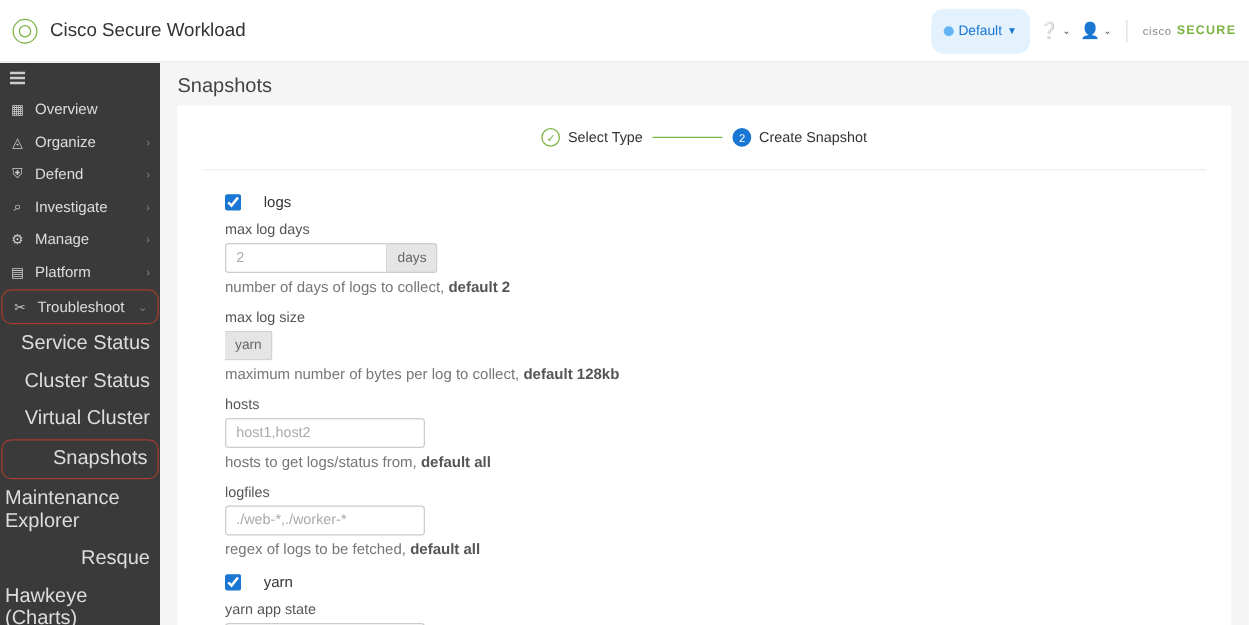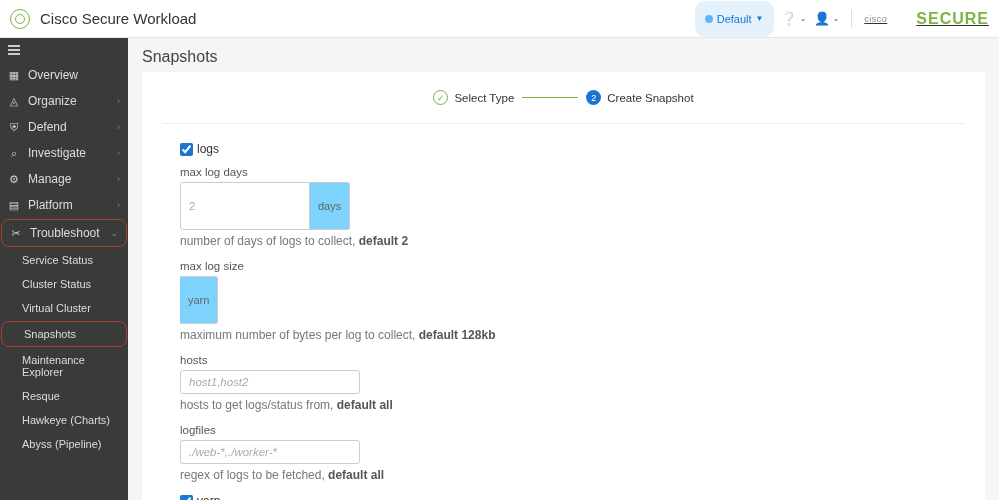--- a/index.html
+++ b/index.html
@@ -1,67 +1,67 @@
 <!DOCTYPE html>
 <html><head>
 <meta charset="utf-8">
 <style>
 * { box-sizing: border-box; margin: 0; padding: 0; }
 body { font-family: Arial, Helvetica, sans-serif; font-size: 12px; color: #333; background: #fff; width: 999px; height: 500px; overflow: hidden; }
 
 
-.topbar { height: 38px; display: flex; align-items: center; padding: 0 10px; border-bottom: 1px solid #e5e5e5; }
+.topbar { height: 50px; display: flex; align-items: center; padding: 0 10px; border-bottom: 1px solid #e5e5e5; }
 .topbar .logo { width: 20px; height: 20px; border: 1.5px solid #7cb342; border-radius: 50%; position: relative; margin-right: 10px; }
 .topbar .logo::after { content: ""; position: absolute; width: 8px; height: 8px; border: 1.5px solid #7cb342; border-radius: 50%; top: 4px; left: 4px; }
 .topbar .title { font-size: 15px; color: #333; }
 .topbar-right { margin-left: auto; display: flex; align-items: center; gap: 8px; }
 .tenant-badge { background: #e3f2fd; border-radius: 10px; padding: 12px 10px; font-size: 11px; color: #1976d2; display: flex; align-items: center; gap: 4px; }
 .tenant-badge::before { content: ""; width: 8px; height: 8px; background: #64b5f6; border-radius: 50%; }
 .icon-btn { color: #555; font-size: 13px; cursor: pointer; display: flex; align-items: center; gap: 2px; }
 .divider-v { width: 1px; height: 18px; background: #ddd; margin: 0 4px; }
-.brand { display: flex; align-items: center; gap: 4px; text-decoration: underline; }
+.brand { display: flex; align-items: center; gap: 4px; }
 .brand-cisco { font-size: 9px; color: #888; letter-spacing: 0.5px; }
-.brand-secure { font-size: 16px; color: #7cb342; font-weight: 600; letter-spacing: 1px; margin-left: 25px; }
+.brand-secure { font-size: 10px; color: #7cb342; font-weight: 600; letter-spacing: 1px; }
 
 
 .layout { display: flex; height: calc(500px - 32px); }
 .sidebar { width: 128px; background: #3a3a3a; color: #ddd; font-size: 12px; overflow-y: auto; }
 .hamburger { height: 24px; display: flex; align-items: center; padding-left: 8px; background: #3a3a3a; }
 .hamburger span { display: inline-block; width: 12px; height: 2px; background: #ccc; position: relative; }
 .hamburger span::before, .hamburger span::after { content: ""; position: absolute; width: 12px; height: 2px; background: #ccc; left: 0; }
 .hamburger span::before { top: -4px; }
 .hamburger span::after { top: 4px; }
 
 .nav-item { display: flex; align-items: center; padding: 6px 8px; gap: 8px; cursor: pointer; position: relative; }
 .nav-item .chev { margin-left: auto; font-size: 9px; color: #888; }
 .nav-item .picon { width: 12px; height: 12px; display: inline-flex; align-items: center; justify-content: center; color: #ccc; font-size: 11px;}
 
 .nav-highlight { border: 1.5px solid #a83b2e; border-radius: 8px; margin: 1px; }
-.nav-sub { padding-left: 22px; font-size: 11px; }
+.nav-sub { padding-left: 4px; font-size: 16px; justify-content: flex-end; }
 
 .main { flex: 1; background: #f5f5f5; overflow-y: auto; padding: 10px 14px 20px 14px; }
 .page-title { font-size: 16px; color: #444; margin-bottom: 6px; }
 .card { background: #fff; border-radius: 2px; padding: 14px 20px 20px 20px; }
 
 .stepper { display: flex; align-items: center; justify-content: center; gap: 8px; padding: 4px 0 18px 0; border-bottom: 1px solid #eee; margin-bottom: 18px;}
 .step { display: flex; align-items: center; gap: 6px; font-size: 11.5px; }
 .step-circle { width: 15px; height: 15px; border-radius: 50%; display: flex; align-items: center; justify-content: center; font-size: 9px; }
 .step-done .step-circle { border: 1.5px solid #7cb342; color: #7cb342; background: #fff; }
 .step-active .step-circle { background: #1976d2; color: #fff; }
 .step-line { width: 56px; height: 1px; background: #7cb342; }
 
 .form { margin-left: 18px; max-width: 360px; }
-.chk-row { display: flex; align-items: center; gap: 4px; margin-bottom: 10px; }
+.chk-row { display: flex; align-items: center; gap: 18px; margin-bottom: 10px; }
 .chk { width: 13px; height: 13px; accent-color: #1976d2; }
 .flabel { font-size: 11.5px; color: #555; margin-bottom: 4px; display: block; }
 .input-wrap { display: flex; align-items: stretch; }
 .tinput { border: 1px solid #ccc; border-radius: 3px 0 0 3px; padding: 5px 8px; font-size: 11.5px; width: 130px; color: #888; }
 .tinput::placeholder { color: #aaa; }
-.tinput-wide { width: 180px; border-radius: 3px; font-style: italic; }
-.suffix { border: 1px solid #ccc; border-left: none; background: #7dd3fc; padding: 17px 8px; font-size: 11px; color: #666; border-radius: 0 3px 3px 0;}
+.tinput-wide { width: 160px; border-radius: 3px; }
+.suffix { border: 1px solid #ccc; border-left: none; background: #e5e5e5; padding: 5px 8px; font-size: 11px; color: #666; border-radius: 0 3px 3px 0;}
 .help { font-size: 12px; color: #777; margin-top: 4px; margin-bottom: 12px; }
 .help b { color: #555; font-weight: 600; }
 </style>
 </head>
 <body>
 
 <div class="topbar">
   <div class="logo"></div>
   <div class="title">Cisco Secure Workload</div>
   <div class="topbar-right">

